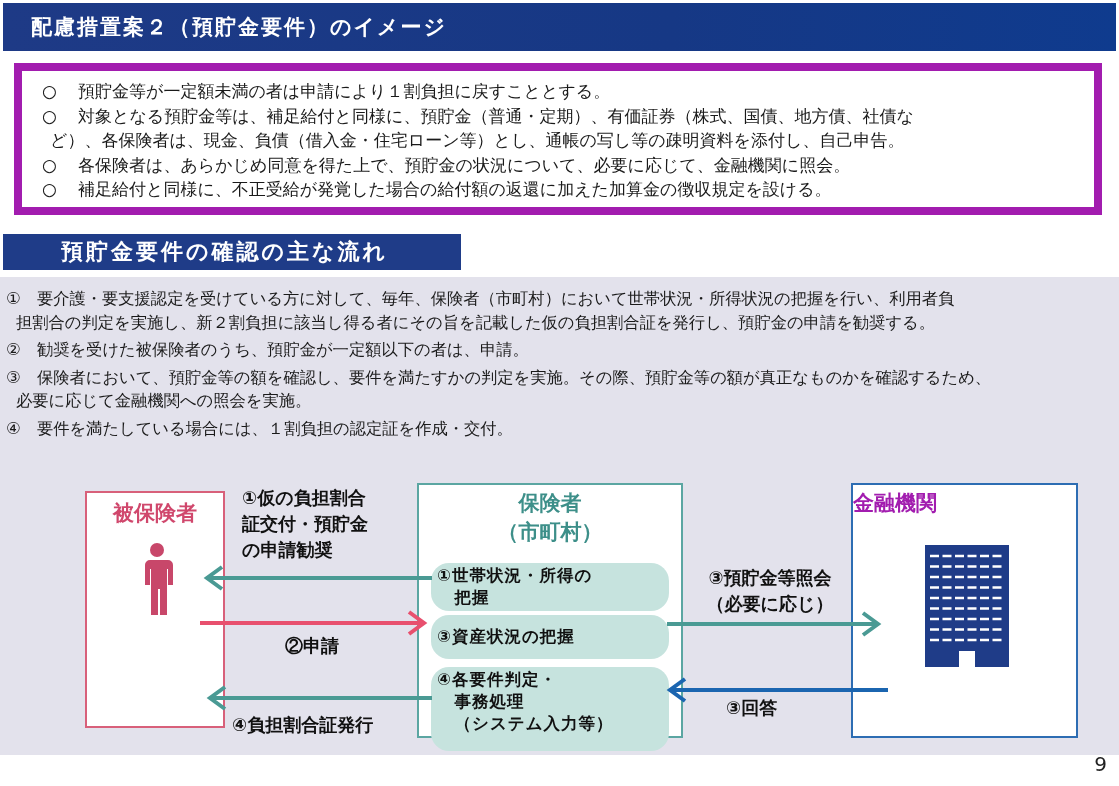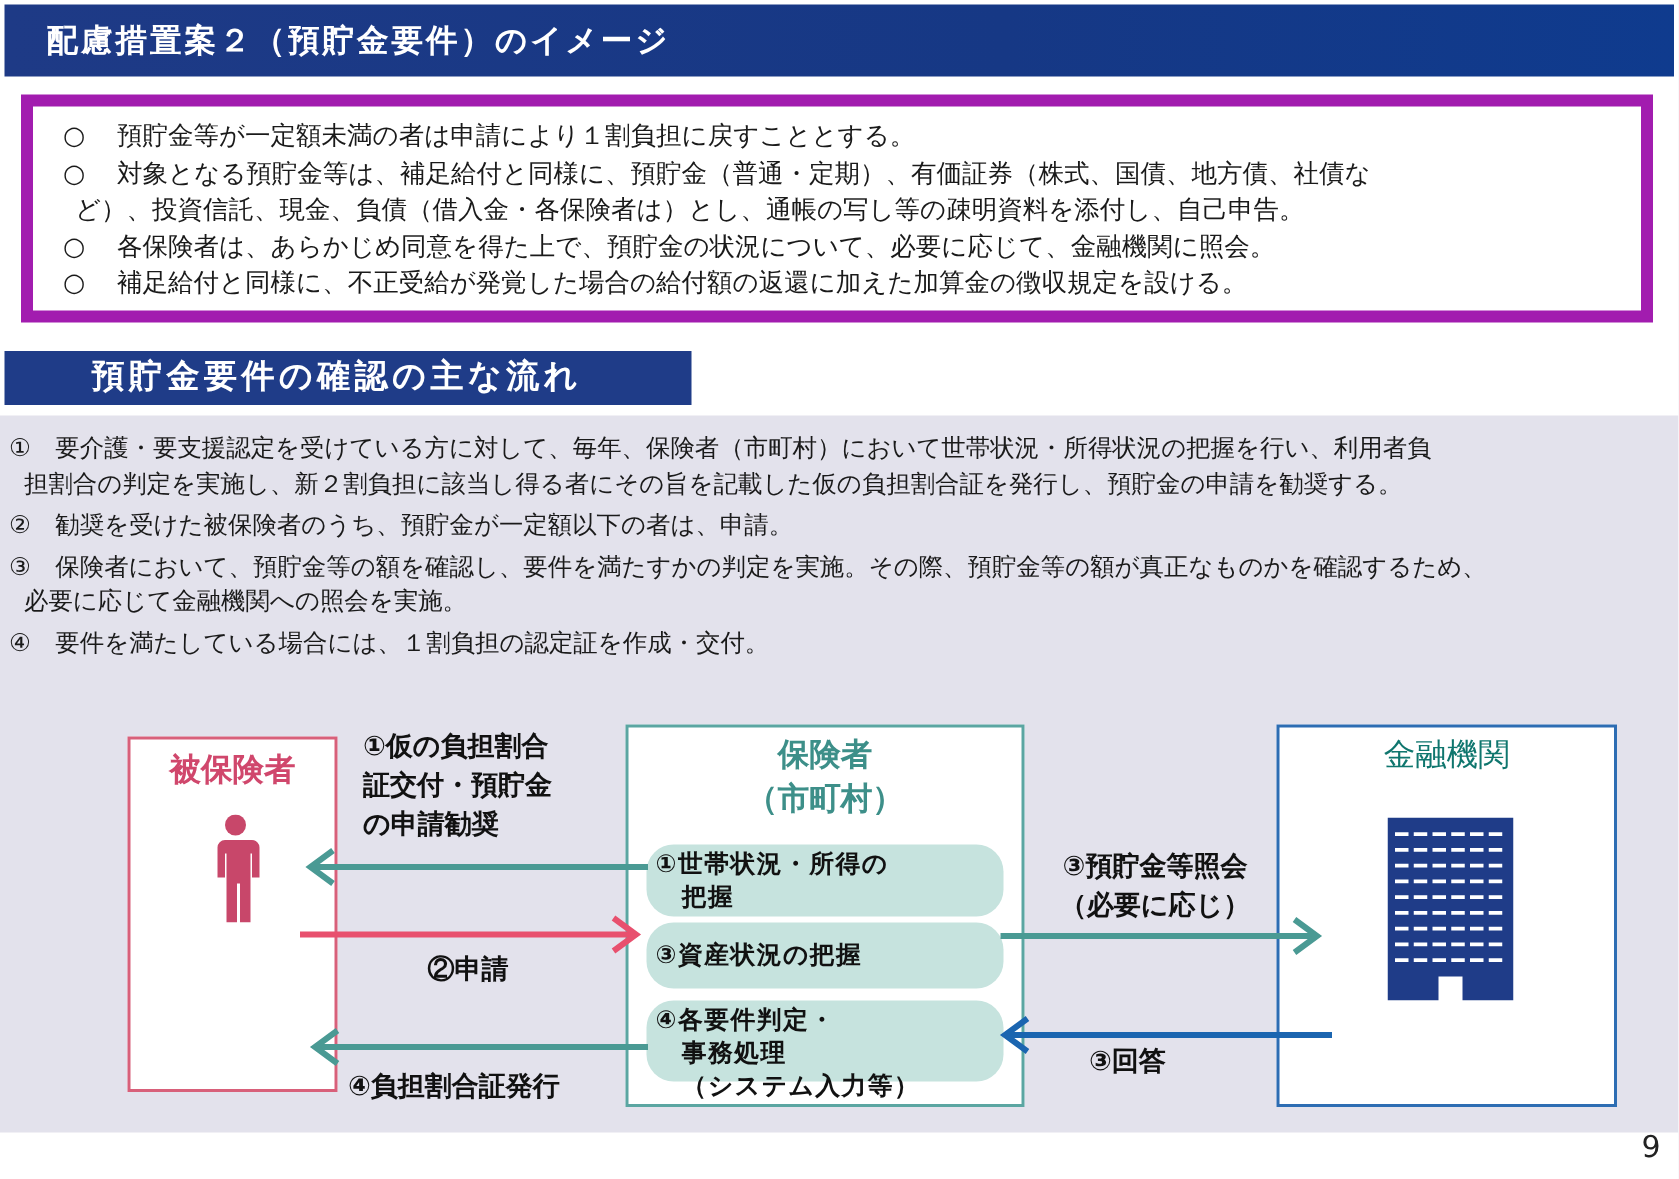--- a/index.html
+++ b/index.html
@@ -50,25 +50,25 @@
   .insurer-box { left: 417px; top: 206px; width: 266px; height: 255px; border: 2px solid #5ba6a2; }
   .insurer-title { position: absolute; left: 0; top: 4px; width: 100%; text-align: center;
     color: #3d8f89; font-weight: bold; font-size: 21px; line-height: 29px; }
   .task {
     position: absolute; left: 12px; width: 238px; background: #c6e3de; border-radius: 18px;
     font-weight: bold; font-size: 16.5px; line-height: 22px; padding: 2px 6px; color: #111;
     letter-spacing: 1px;
   }
   .task1 { top: 78px; height: 48px; }
   .task2 { top: 130px; height: 44px; line-height: 40px; }
-  .task3 { top: 182px; height: 54px; padding-top: 2px; }
+  .task3 { top: 182px; height: 84px; padding-top: 2px; }
 
   .bank-box { left: 851px; top: 206px; width: 227px; height: 255px; border: 2px solid #2d6db3; }
-  .bank-title { position: absolute; left: 0; top: 4px; width: 100%; text-align: center;
-    color: #0f766e; font-weight: normal; font-size: 21px; }
+  .bank-title { position: absolute; left: 0; top: 4px; width: 100%; text-align: left;
+    color: #a21caf; font-weight: bold; font-size: 21px; }
   .building-icon { position: absolute; left: 72px; top: 60px; width: 84px; height: 122px; }
 
   .flow-label { position: absolute; font-weight: bold; font-size: 18px; color: #111; line-height: 26px; }
   .lbl1 { left: 242px; top: 208px; width: 170px; }
   .lbl2 { left: 285px; top: 356px; font-family: Liberation Serif, serif; }
   .lbl3 { left: 690px; top: 288px; text-align: center; width: 160px; }
   .lbl4 { left: 232px; top: 435px; }
   .lbl5 { left: 726px; top: 418px; }
 
   svg.arrows { position: absolute; left: 0; top: 0; width: 1119px; height: 478px; pointer-events: none; }
@@ -78,21 +78,21 @@
 </head>
 <body>
 
 <div class="title-bar">
   <span>配慮措置案２（預貯金要件）のイメージ</span>
 </div>
 
 <div class="summary-box">
   <span class="bullet"><span class="mark">○</span><span>預貯金等が一定額未満の者は申請により１割負担に戻すこととする。</span></span>
   <span class="bullet"><span class="mark">○</span><span>対象となる預貯金等は、補足給付と同様に、預貯金（普通・定期）、有価証券（株式、国債、地方債、社債な</span></span>
-  <span class="indent">ど）、投資信託、現金、負債（借入金・各保険者は）とし、通帳の写し等の疎明資料を添付し、自己申告。</span>
+  <span class="indent">ど）、各保険者は、現金、負債（借入金・住宅ローン等）とし、通帳の写し等の疎明資料を添付し、自己申告。</span>
   <span class="bullet"><span class="mark">○</span><span>各保険者は、あらかじめ同意を得た上で、預貯金の状況について、必要に応じて、金融機関に照会。</span></span>
   <span class="bullet"><span class="mark">○</span><span>補足給付と同様に、不正受給が発覚した場合の給付額の返還に加えた加算金の徴収規定を設ける。</span></span>
 </div>
 
 <div class="section-label">
   <span>預貯金要件の確認の主な流れ</span>
 </div>
 
 <div class="flow-area">
   <div class="steps">

